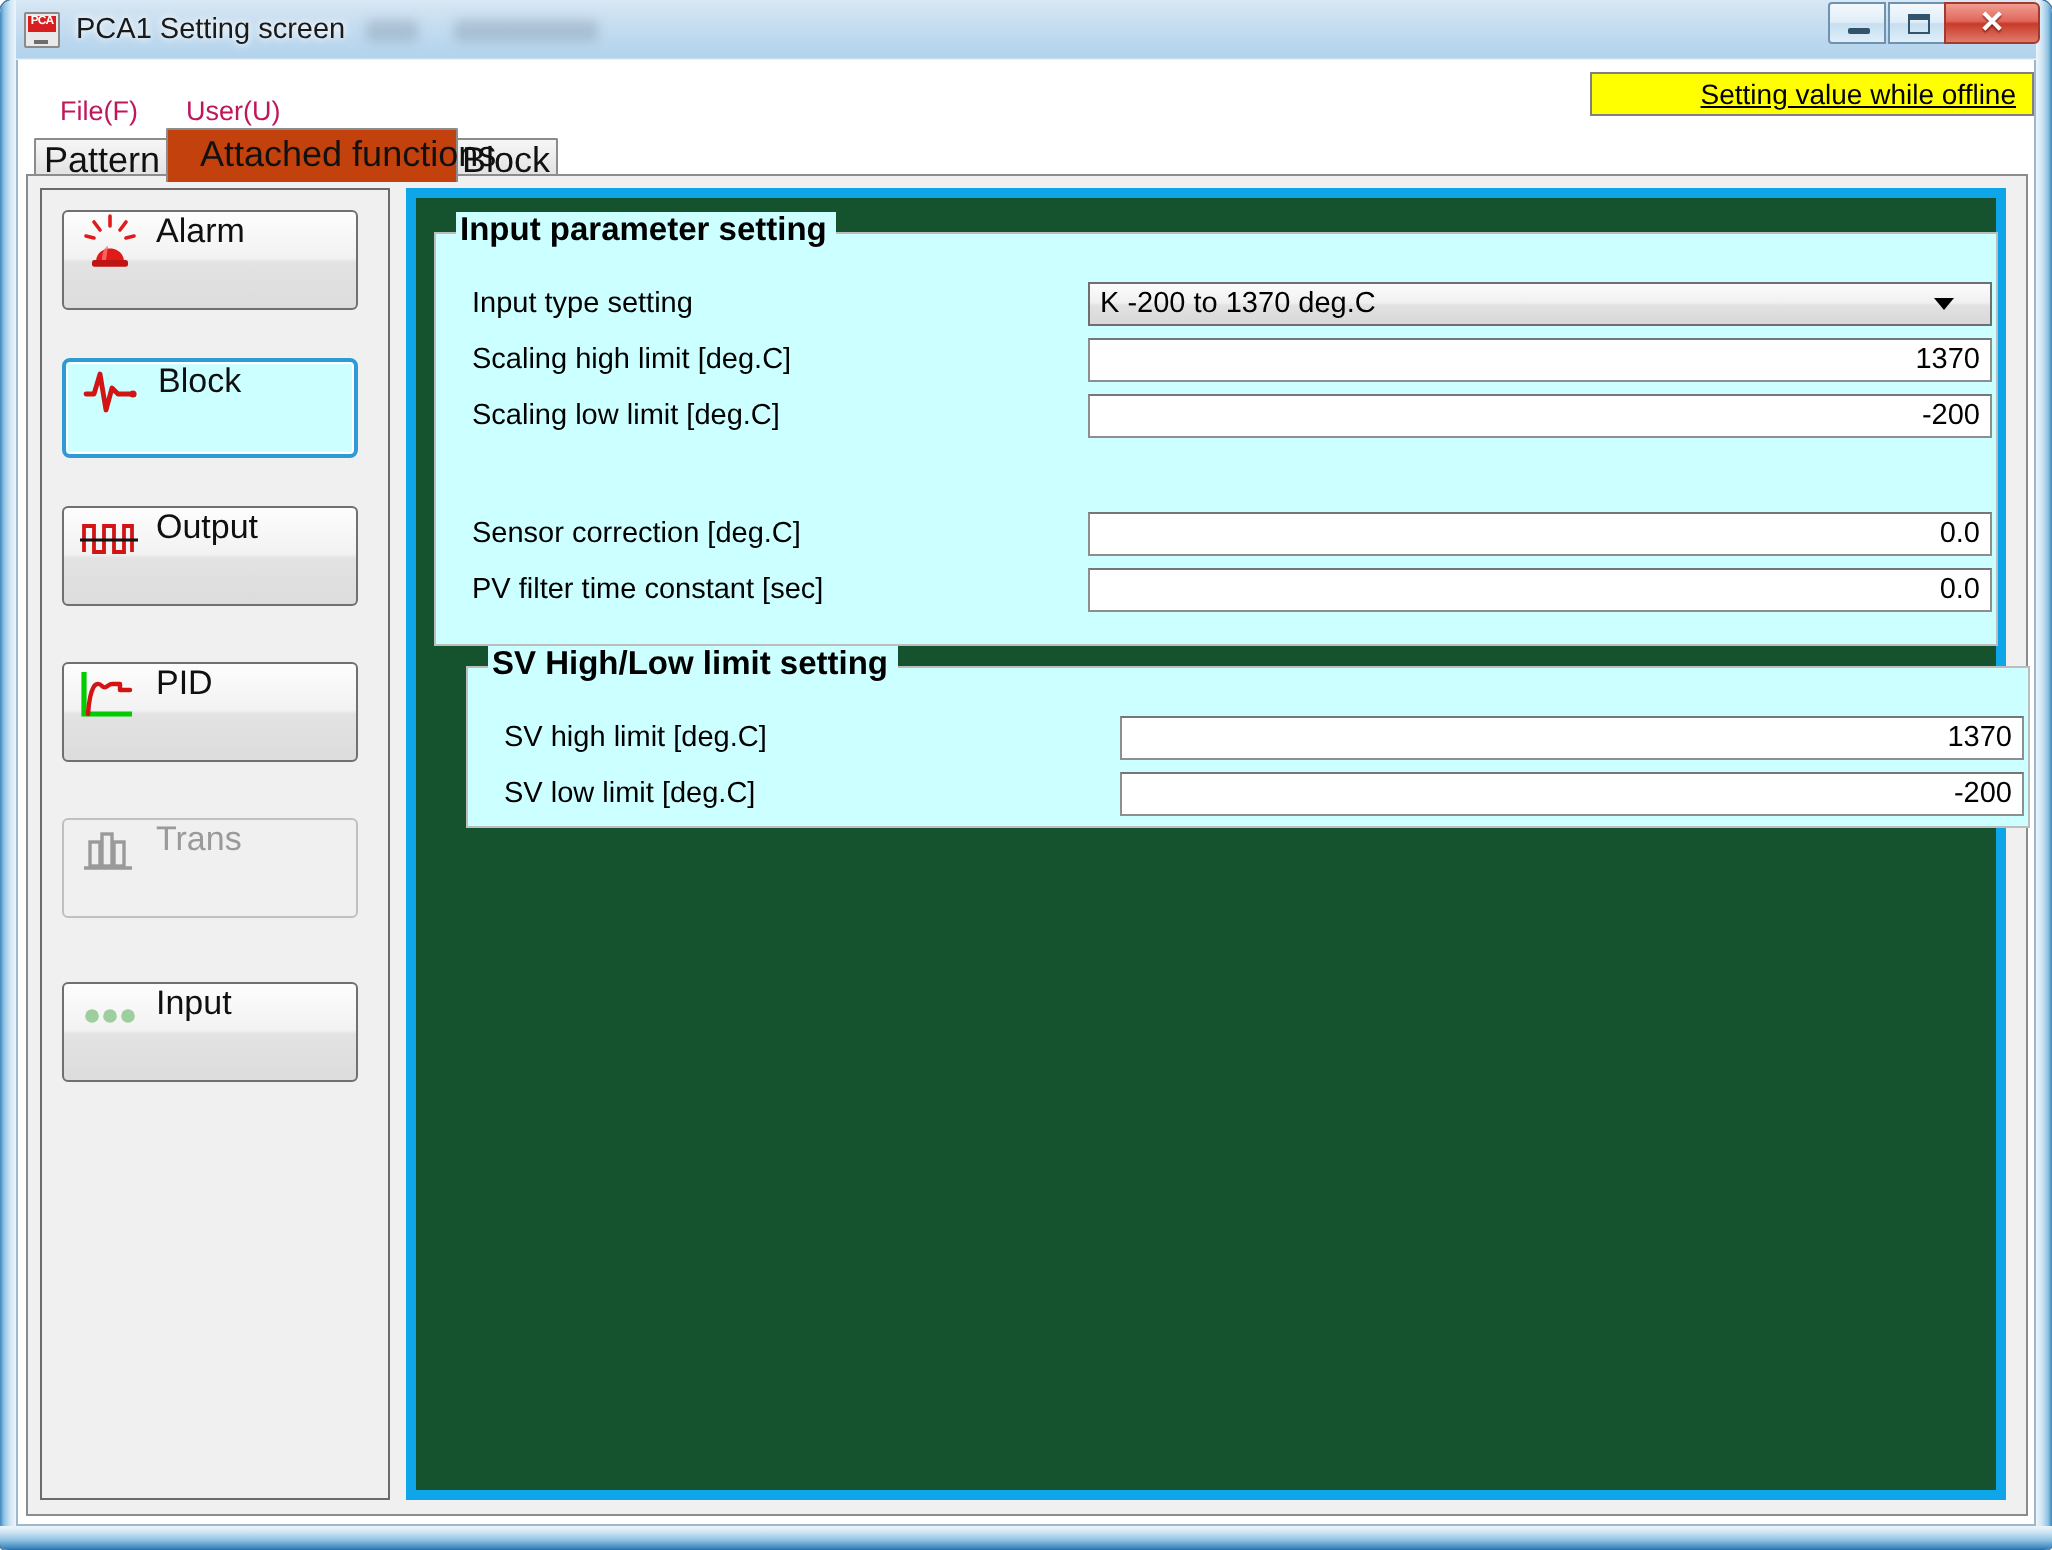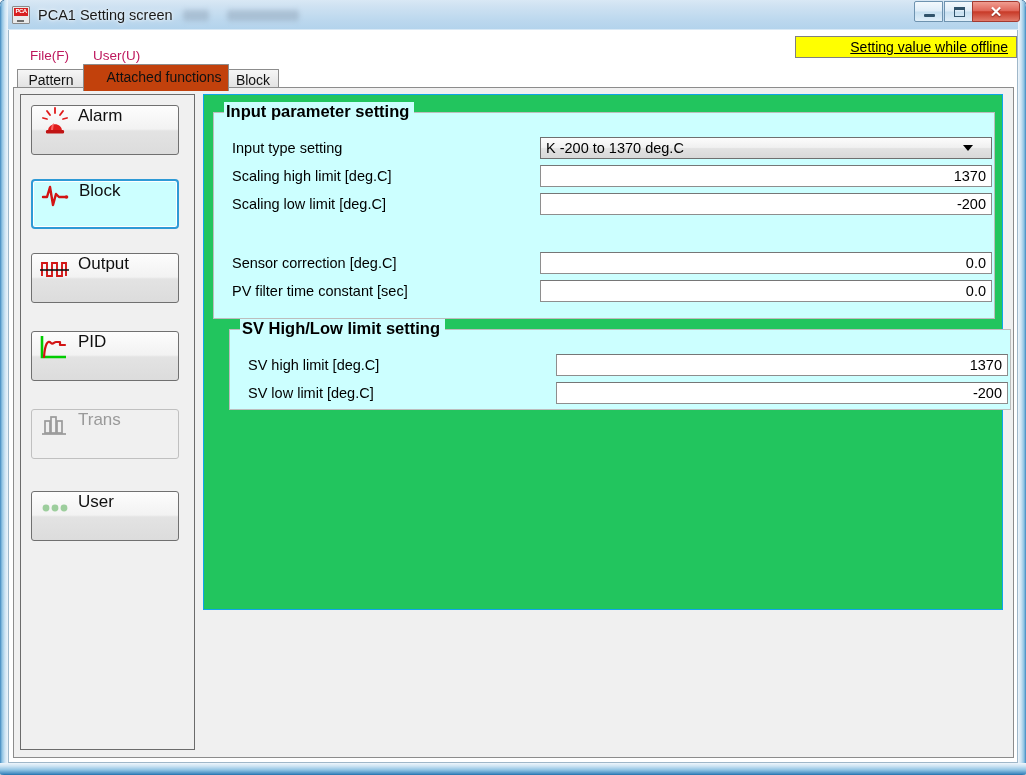--- a/index.html
+++ b/index.html
@@ -217,21 +217,21 @@
     top: 34px;
     width: 1003px;
     height: 24px;
   }
   .tab {
     position: absolute;
     box-sizing: border-box;
     background: linear-gradient(to bottom, #f6f6f6 0%, #eaeaea 50%, #dedede 100%);
     border: 1px solid #8c8c8c;
     border-bottom: none;
-    font-size: 14px;
+    font-size: 18px;
     color: #111111;
     text-align: center;
     white-space: nowrap;
     border-radius: 1px 1px 0 0;
   }
   #tab-pattern {
     left: 5px; top: 5px;
     width: 68px; height: 22px;
     line-height: 20px;
   }
@@ -317,24 +317,24 @@
   #side-pid    { top: 236px; }
   #side-trans  { top: 314px; }
   #side-other  { top: 396px; }
 
   
   #content-panel {
     position: absolute;
     left: 189px;
     top: 6px;
     width: 800px;
-    height: 516px;
-    box-sizing: border-box;
-    background: #22c55e;
-    border: 1px solid #0ea5e9;
+    height: 656px;
+    box-sizing: border-box;
+    background: #14532d;
+    border: 5px solid #0ea5e9;
   }
 
   .group {
     position: absolute;
     box-sizing: border-box;
     background: #ccffff;
     border: 1px solid #bdbdbd;
   }
   .group-title {
     position: absolute;
@@ -521,21 +521,21 @@
         </div>
 
         <div class="side-btn" id="side-other">
           <span class="side-icon">
             <svg width="34" height="30" viewBox="0 0 34 30">
               <circle cx="8" cy="16" r="3.4" fill="#9dce9d"></circle>
               <circle cx="17" cy="16" r="3.4" fill="#9dce9d"></circle>
               <circle cx="26" cy="16" r="3.4" fill="#9dce9d"></circle>
             </svg>
           </span>
-          <span class="side-label">User</span>
+          <span class="side-label">Input</span>
         </div>
       </div>
 
       <div id="content-panel">
 
         <div class="group" id="group-input">
           <div class="group-title">Input parameter setting</div>
 
           <div class="field-row" style="top:24px">
             <div class="field-label">Input type setting</div>

